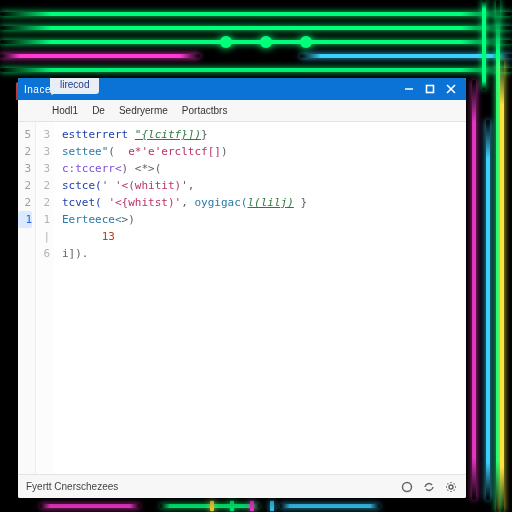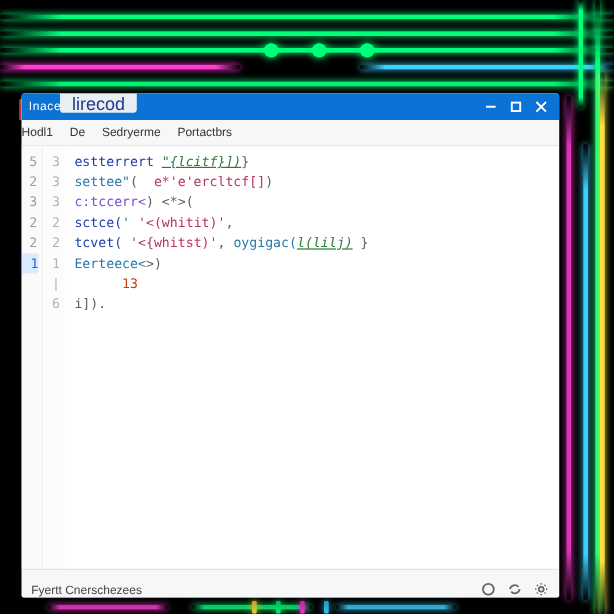--- a/index.html
+++ b/index.html
@@ -7,39 +7,39 @@
     .bg{position:absolute;inset:0;background:#000}
     .trace{position:absolute;background:linear-gradient(90deg,transparent,currentColor 10%,currentColor 90%,transparent);height:4px;border-radius:2px;box-shadow:0 0 6px currentColor}
     .tracev{position:absolute;background:linear-gradient(180deg,transparent,currentColor 10%,currentColor 90%,transparent);width:4px;border-radius:2px;box-shadow:0 0 6px currentColor}
     .pad{position:absolute;width:12px;height:12px;border-radius:50%;box-shadow:0 0 8px currentColor}
     .win{position:absolute;top:78px;left:18px;width:448px;height:420px;background:#fff;border-radius:2px;box-shadow:0 4px 20px rgba(0,0,0,.5);display:flex;flex-direction:column;overflow:hidden}
     .sidetab{position:absolute;top:82px;left:18px;width:32px;height:18px;background:#e74c3c;border-radius:2px 2px 0 0;transform:translateX(-2px)}
     .titlebar{height:22px;background:#0b72d6;display:flex;align-items:center;padding:0 6px;color:#fff;font-size:10px}
     .titlebar .title{flex:1;letter-spacing:.5px}
     .titlebar .wbtn{width:18px;height:14px;margin-left:3px;display:flex;align-items:center;justify-content:center;cursor:pointer;border-radius:2px}
     .titlebar .wbtn svg{width:10px;height:10px;stroke:#fff;stroke-width:1.6;fill:none}
-    .menubar{height:22px;background:#f7f7f7;border-bottom:1px solid #e3e3e3;display:flex;align-items:center;font-size:10px;color:#333;gap:14px}
+    .menubar{height:22px;background:#f7f7f7;border-bottom:1px solid #e3e3e3;display:flex;align-items:center;font-size:10px;color:#333;padding-left:34px;gap:14px}
     .menubar span{cursor:pointer}
     .body{flex:1;display:flex;background:#fff;font-family:Consolas,Menlo,monospace;font-size:11px;line-height:17px;overflow:hidden}
     .gut{width:18px;text-align:right;color:#9aa0a6;padding:4px 4px 0 0;user-select:none;border-right:1px solid #eee;background:#fafafa}
     .gut2{width:18px;text-align:right;color:#b0b4b9;padding:4px 4px 0 0;user-select:none;background:#fcfcfc}
     .gut .cur{background:#dbeafe;color:#2563eb;border-radius:2px;display:inline-block;width:14px}
     .editor{flex:1;padding:4px 6px 0 8px;white-space:pre}
     .kw{color:#1e3fae;font-weight:400}
     .fn{color:#2a7aa8}
     .str{color:#b8336a}
     .id{color:#2f7a3e;font-style:italic;text-decoration:underline}
     .op{color:#5b5f66}
     .var{color:#7c4dd6}
     .num{color:#c2410c}
-    .status{height:24px;border-top:1px solid #e3e3e3;background:#f7f7f7;display:flex;align-items:flex-end;padding:0 8px;font-size:10px;color:#444}
+    .status{height:24px;border-top:1px solid #e3e3e3;background:#f7f7f7;display:flex;align-items:center;padding:0 8px;font-size:10px;color:#444}
     .status .right{margin-left:auto;display:flex;gap:8px}
     .status .ic{width:14px;height:14px;display:flex;align-items:center;justify-content:center;color:#666}
     .status .ic svg{width:12px;height:12px;stroke:#666;stroke-width:1.5;fill:none}
-    .ovtab{position:absolute;top:78px;left:50px;height:16px;padding:1px 10px;background:#e9eef5;color:#1e3a8a;font-size:15px;border-radius:0 0 3px 3px}
+    .ovtab{position:absolute;top:78px;left:50px;height:16px;padding:1px 10px;background:#e9eef5;color:#1e3a8a;font-size:10px;border-radius:0 0 3px 3px}
   </style>
 </head>
 <body>
 
 <div class="bg">
   <div class="trace" style="color:#00ff7b;top:12px;left:0;width:512px"></div>
   <div class="trace" style="color:#00ff7b;top:26px;left:0;width:512px"></div>
   <div class="trace" style="color:#00ff7b;top:40px;left:0;width:512px"></div>
   <div class="trace" style="color:#ff3bd4;top:54px;left:0;width:200px"></div>
   <div class="trace" style="color:#3bd1ff;top:54px;left:300px;width:212px"></div>

